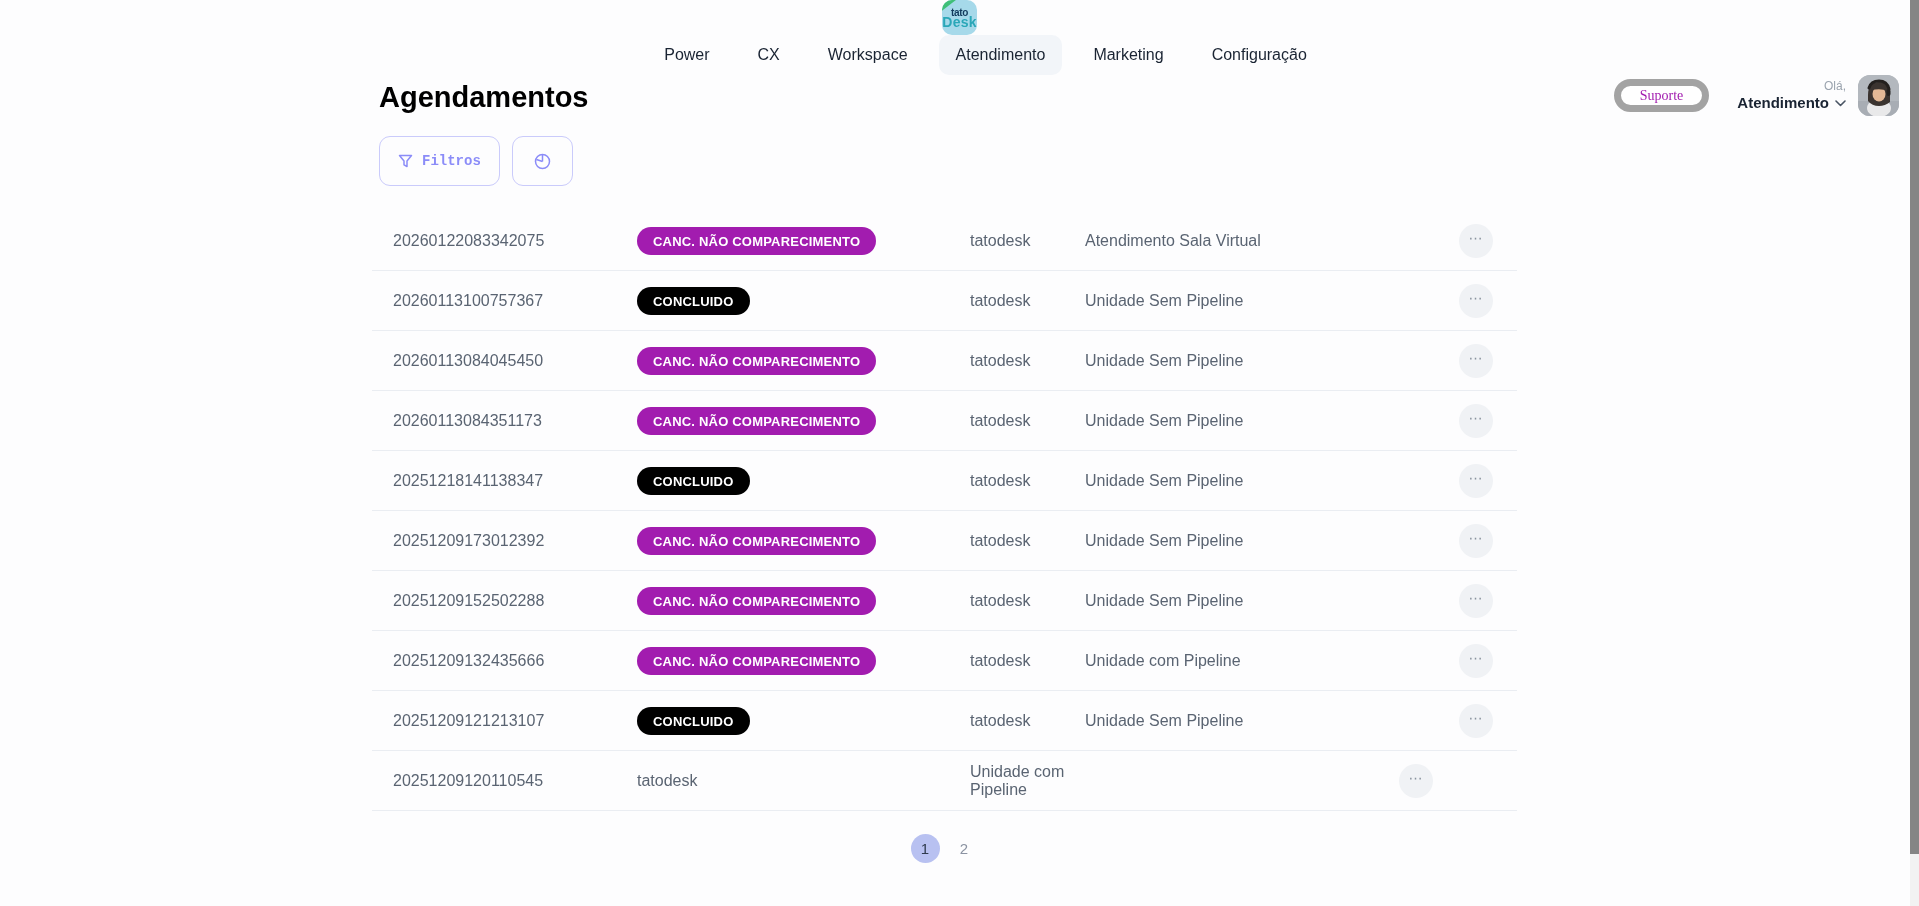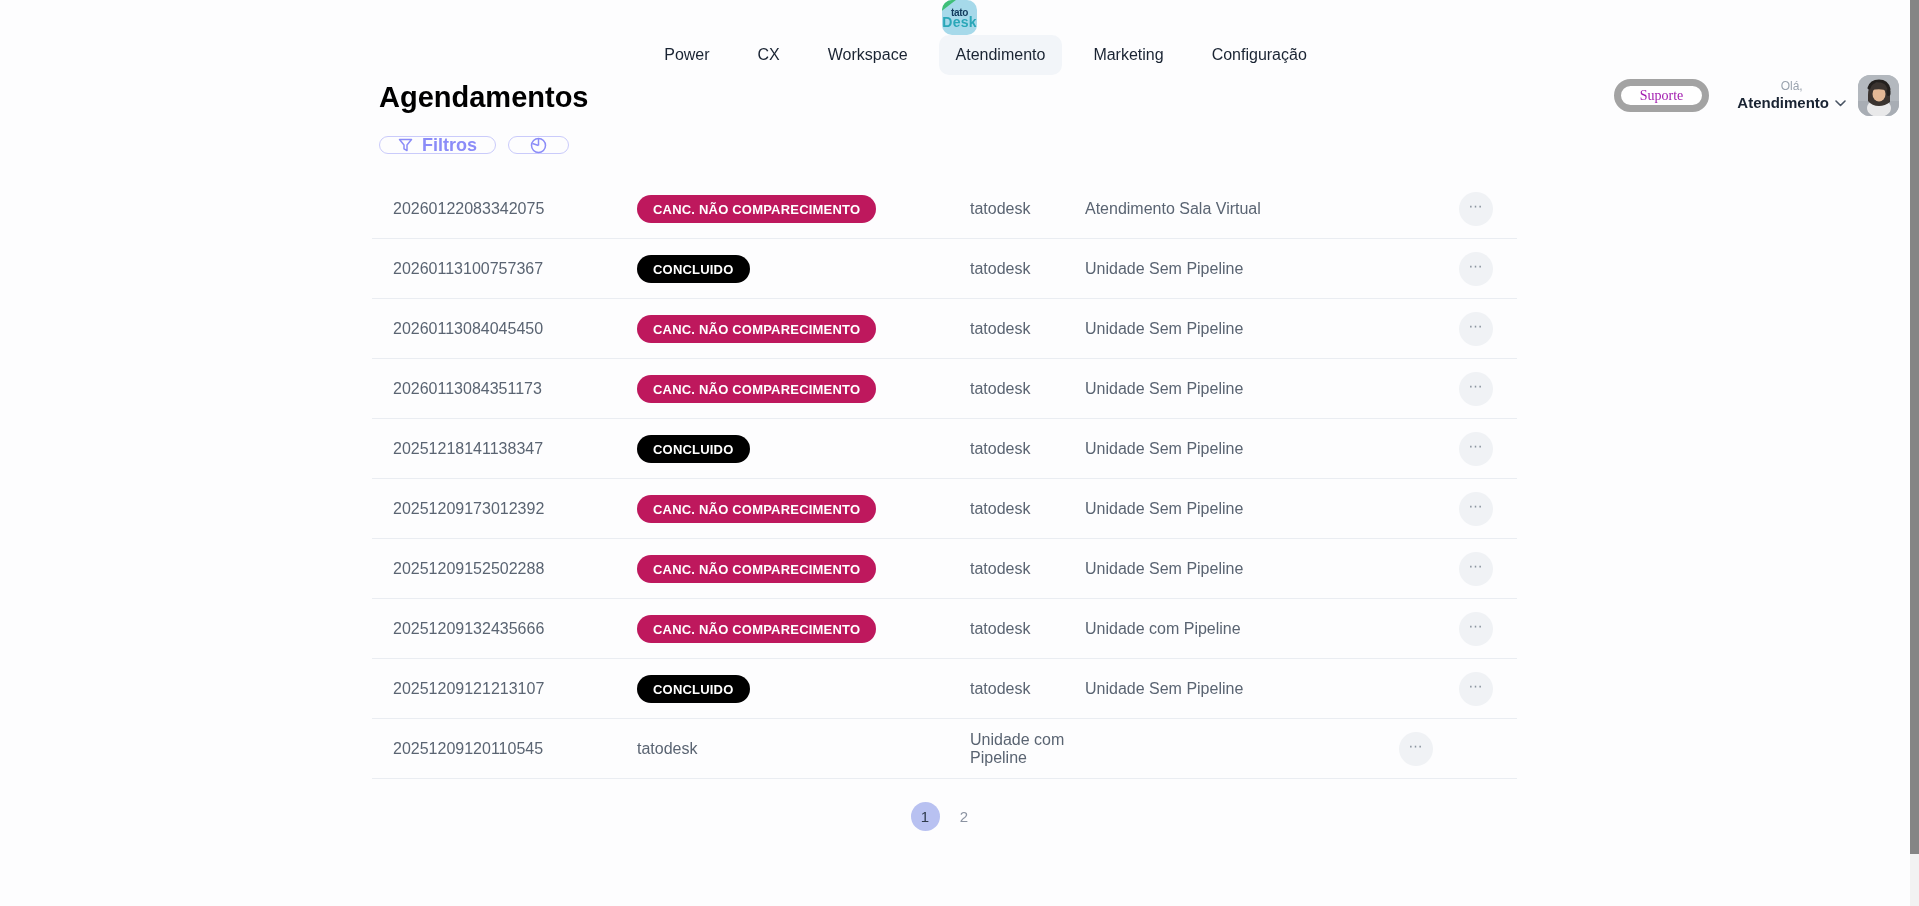--- a/index.html
+++ b/index.html
@@ -35,39 +35,39 @@
   }
   .nav-item.active { background:#f2f5f9; }
 
   .topbar-right { margin-left:auto; display:flex; align-items:center; gap:28px; }
   .support-btn {
     border:7px solid #a3a3a3; background:#fff; border-radius:17px;
     height:33px; padding:0 19px; font-size:14px; color:#a21caf;
     font-family:Liberation Serif, serif; cursor:pointer;
   }
   .user-box { display:flex; align-items:center; gap:12px; }
-  .user-text { text-align:center; line-height:1.25; }
+  .user-text { text-align:right; line-height:1.25; }
   .greeting { font-size:12px; color:#9aa3ae; }
   .user-row { display:flex; align-items:center; gap:6px; }
   .user-name { font-size:15px; font-weight:700; color:#1a2433; }
   .chev { width:11px; height:7px; display:inline-block; }
   .avatar {
     width:41px; height:41px; border-radius:12px; overflow:hidden;
     background:#b6bbc1; flex:0 0 auto; cursor:pointer;
   }
 
   
   .content { width:1145px; margin-left:372px; }
   .page-title { font-size:29px; font-weight:700; color:#000000; margin-top:15px; padding-left:7px; }
 
   .toolbar { display:flex; gap:12px; margin-top:22px; padding-left:7px; }
   .tool-btn {
-    display:flex; align-items:center; gap:9px; height:18px;
+    display:flex; align-items:center; gap:9px; height:50px;
     border:1px solid #cacbfb; border-radius:11px; background:transparent;
-    color:#8b8cf8; font-size:18px; font-weight:700; font-family:Liberation Sans, sans-serif;
+    color:#8b8cf8; font-size:14px; font-weight:700; font-family:Liberation Mono, monospace;
     padding:0 18px; cursor:pointer;
   }
   .tool-btn.icon-only { padding:0 21px; }
 
   
   .table { margin-top:25px; }
   .trow {
     display:grid;
     grid-template-columns:244px 333px 115px 265px 1fr 60px;
     align-items:center;
@@ -76,21 +76,21 @@
   .thead {
     height:37px; background:#f6f8fb; border-radius:9px;
     font-size:16px; font-weight:700; color:#1b2534;
   }
   .tbody .trow { height:60px; border-bottom:1px solid #eaedf2; font-size:16px; color:#5a6472; }
   .badge {
     display:inline-block; padding:7px 16px 6px; border-radius:999px;
     color:#fff; font-size:13px; font-weight:700; letter-spacing:0.2px;
     white-space:nowrap;
   }
-  .badge-purple { background:#be185d; }
+  .badge-purple { background:#a21caf; }
   .badge-green  { background:#000000; }
   .badge-red    { background:#e9494d; }
   .row-actions { display:flex; justify-content:flex-end; }
   .dots-btn {
     width:34px; height:34px; border-radius:50%; background:#f0f2f5; border:none;
     color:#8a939e; font-size:14px; line-height:10px; letter-spacing:1px;
     cursor:pointer; display:flex; align-items:center; justify-content:center;
     padding-bottom:6px; font-family:inherit;
   }
 

